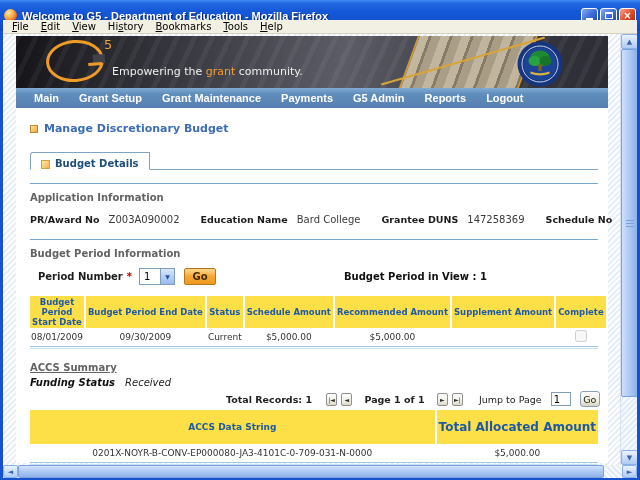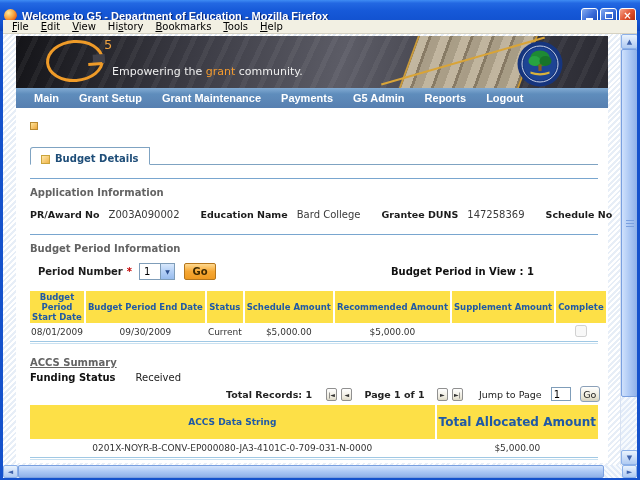--- a/index.html
+++ b/index.html
@@ -102,32 +102,32 @@
   .select { width:36px; height:17px; border:1px solid #7f9db9; background:#fff;
     display:flex; cursor:pointer; }
   .select-val { flex:1; padding-left:4px; display:flex; align-items:center; font-size:10px; color:#000; }
   .select-btn { width:14px; background:linear-gradient(180deg,#d8e8fc 0%,#b4d0f6 50%,#98bcee 100%);
     border-left:1px solid #7f9db9; color:#2a4d8f; font-size:6px;
     display:flex; align-items:center; justify-content:center; }
   .btn-orange { margin-left:9px; width:32px; height:17px;
     background:linear-gradient(180deg,#ffd98f 0%,#f6a733 50%,#ef9a20 100%);
     border:1px solid #b5761c; border-radius:2px; color:#3f2a00; font-weight:bold; font-size:10px;
     display:flex; align-items:center; justify-content:center; cursor:pointer; }
-  .in-view { margin-left:auto; margin-right:66px; font-weight:bold; color:#111; white-space:nowrap; }
+  .in-view { margin-left:auto; margin-right:113px; font-weight:bold; color:#111; white-space:nowrap; }
 
   table.tbl { border-collapse:separate; border-spacing:2px 0; margin-top:11px; margin-left:-2px; table-layout:fixed; }
   .tbl th { background:#fde047; color:#1f59a6; font-weight:bold; font-size:8.5px;
     text-align:center; vertical-align:middle; padding:1px 2px; height:28px; white-space:nowrap; overflow:hidden; }
   .tbl th.wrap { white-space:normal; }
   .tbl td { font-size:9px; color:#333; text-align:center; height:18px; vertical-align:middle;
     white-space:nowrap; overflow:hidden; }
   .tbl-footer { margin-right:2px; height:3px; border-top:1px solid #a0c8e4; border-bottom:1px solid #c9e1f1; }
   .chk { width:12px; height:12px; margin:0; }
 
-  .funding-row { margin-top:4px; display:flex; gap:20px; align-items:flex-end; }
+  .funding-row { margin-top:4px; display:flex; gap:10px; align-items:flex-end;font-style:italic; }
   .fund-label { font-weight:bold; color:#111; }
   .fund-value { color:#222; }
 
   .pag { margin-top:3px; display:flex; align-items:center; font-size:9.5px; color:#222; }
   .pag .total { font-weight:bold; margin-left:196px; white-space:nowrap; }
   .pbtn { width:16px; height:13px; margin-left:4px; border:1px solid #909090; border-radius:2px;
     background:linear-gradient(180deg,#fefefe 0%,#efece0 70%,#ddd9c8 100%);
     font-size:6px; color:#333; display:flex; align-items:center; justify-content:center; cursor:pointer; }
   .pbtn.gapL { margin-left:14px; }
   .pglabel { font-weight:bold; margin:0 8px 0 12px; white-space:nowrap; }
@@ -228,20 +228,21 @@
         <span class="nav-item">Payments</span>
         <span class="nav-item">G5 Admin</span>
         <span class="nav-item">Reports</span>
         <span class="nav-item">Logout</span>
       </div>
 
       <div class="page-body">
 
         <div class="page-title">
           <span class="sq-icon"></span>
+          <span>Manage Discretionary Budget</span>
         </div>
 
         <div class="tabrow">
           <div class="tab">
             <span class="tab-icon"></span>
             <span>Budget Details</span>
           </div>
         </div>
 
         <div class="rule mt13"></div>

